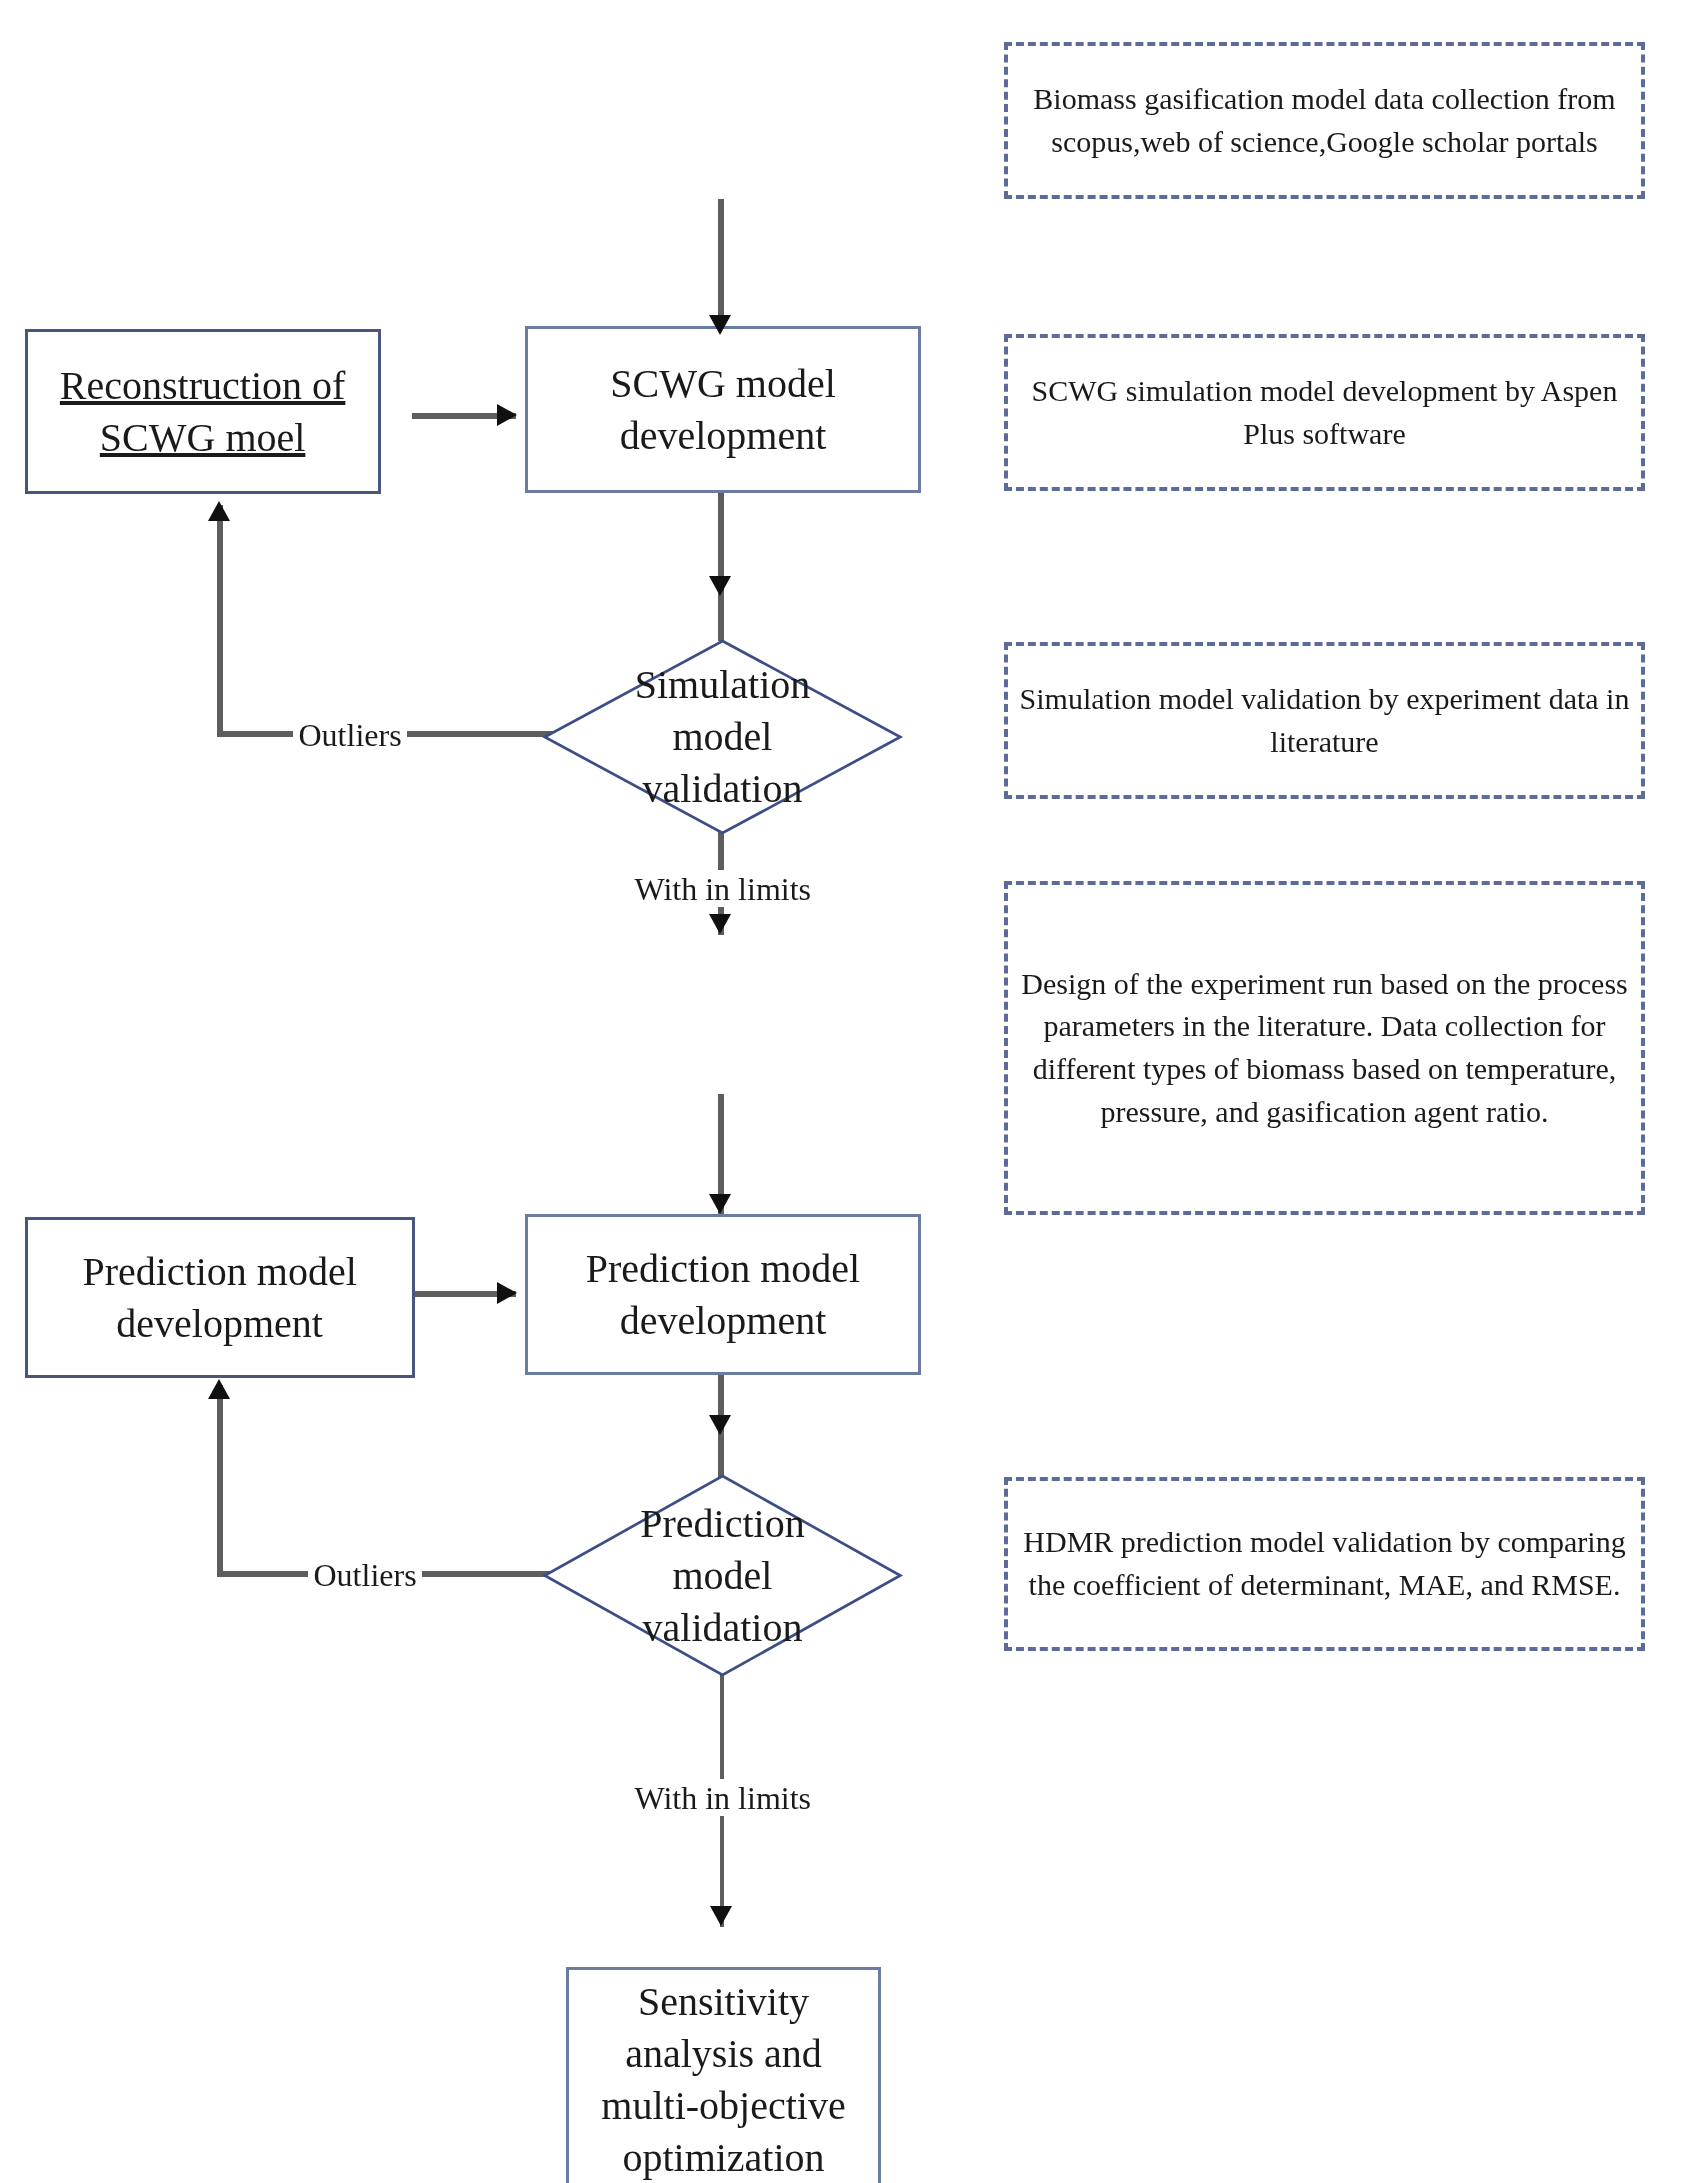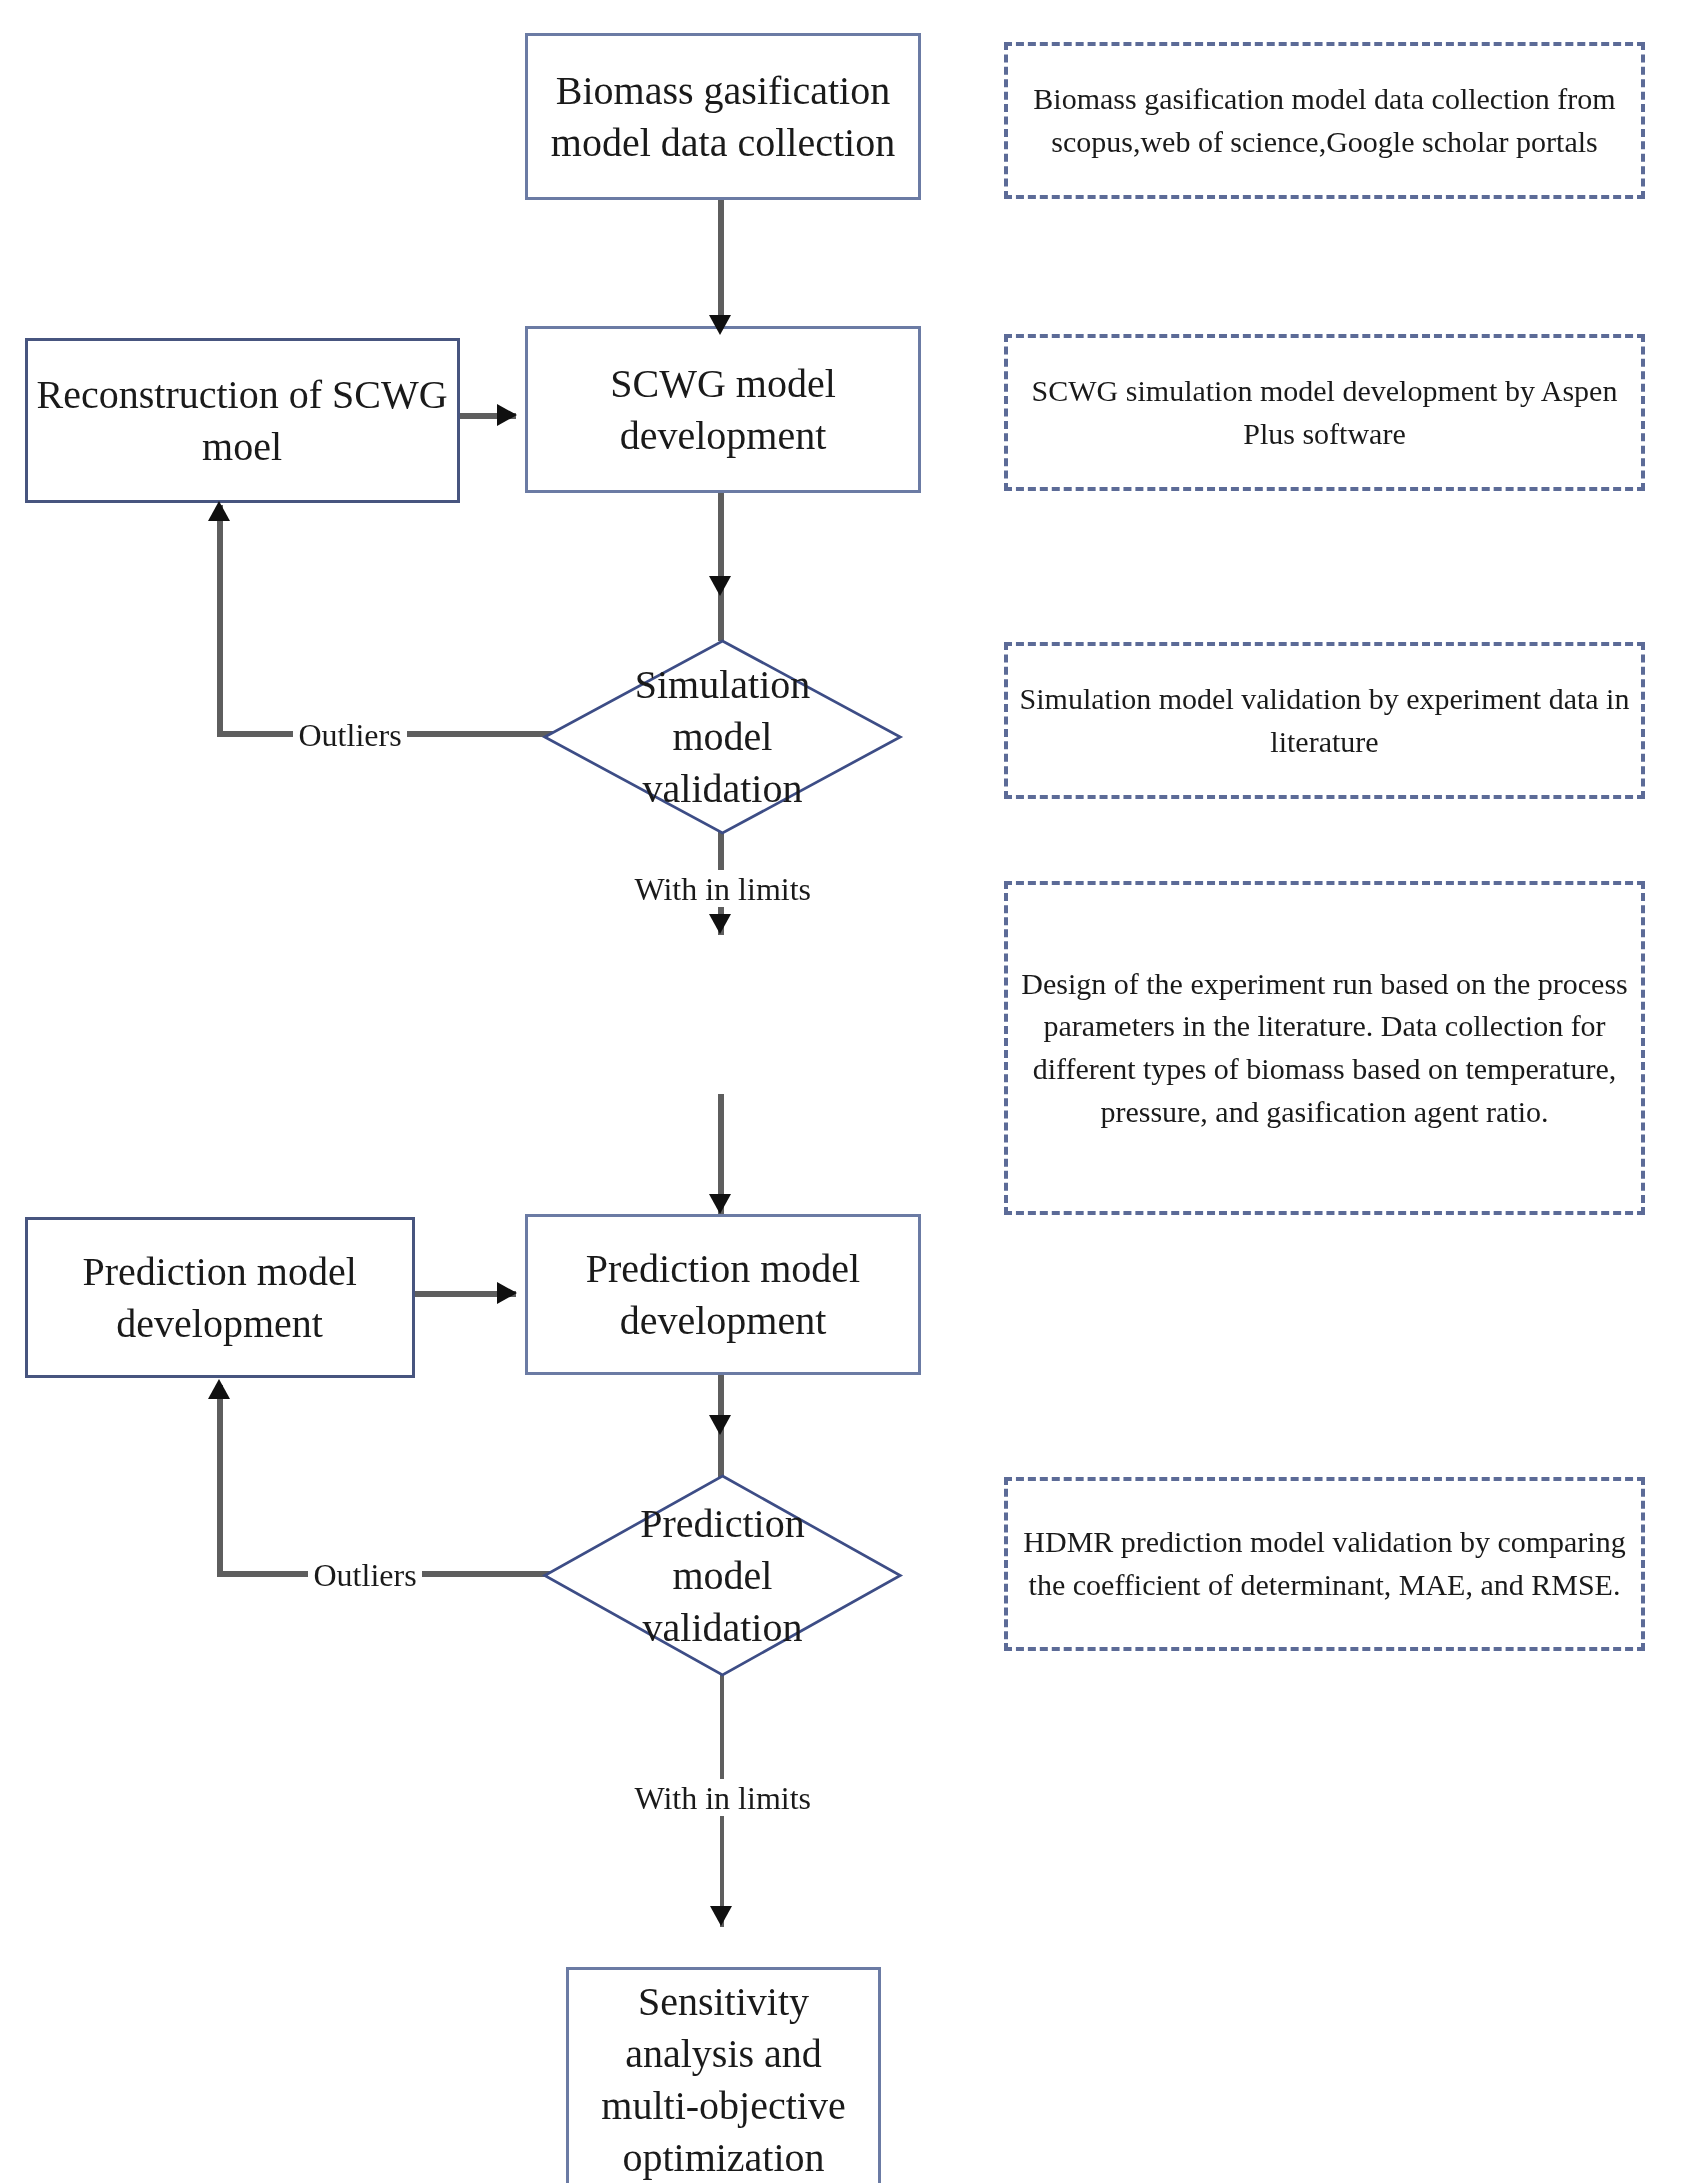--- a/index.html
+++ b/index.html
@@ -160,25 +160,22 @@
 
   <div class="hline" style="left:217px; top:1571px; width:417px; height:5.5px;"></div>
   <div class="vline" style="left:217px; top:1385px; width:5.5px; height:189px;"></div>
   <div class="arrow-up" style="left:208px; top:1379px;"></div>
   <div class="edge-label" style="left:308px; top:1556px;">Outliers</div>
 
   <div class="vline" style="left:720px; top:1651px; width:4.1px; height:276px;"></div>
   <div class="edge-label" style="left:629px; top:1779px;">With in limits</div>
   <div class="arrow-down" style="left:710px; top:1906px;"></div>
 
-  <div class="proc-box" style="left:525px; top:33px; width:396px; height:167px;">
-    <span>Biomass gasification model data collection</span>
-  </div>
-
-  <div class="proc-box dark" style="left:24.6px; top:338px; width:435px; height:165px;">
+
+  <div class="proc-box dark" style="left:24.6px; top:329px; width:356px; height:165px;text-decoration:underline;">
     <span>Reconstruction of SCWG moel</span>
   </div>
 
   <div class="proc-box" style="left:525px; top:326px; width:396px; height:167px;">
     <span>SCWG model development</span>
   </div>
 
 
   <div class="proc-box dark" style="left:24.6px; top:1217px; width:390px; height:161px;">
     <span>Prediction model development</span>

